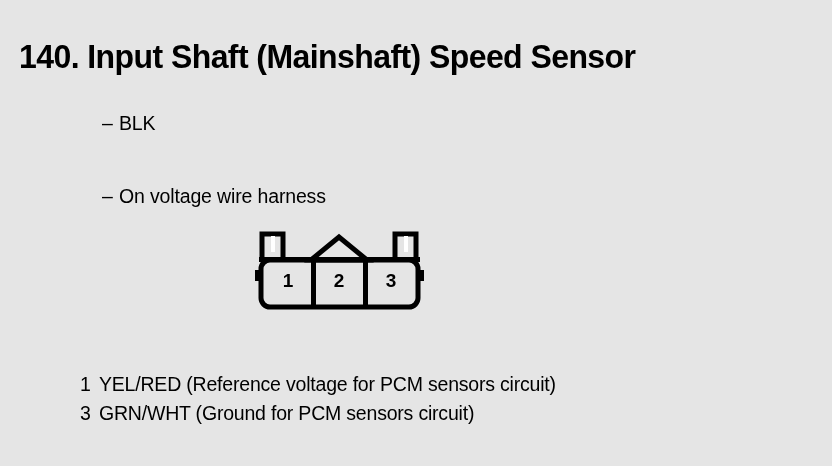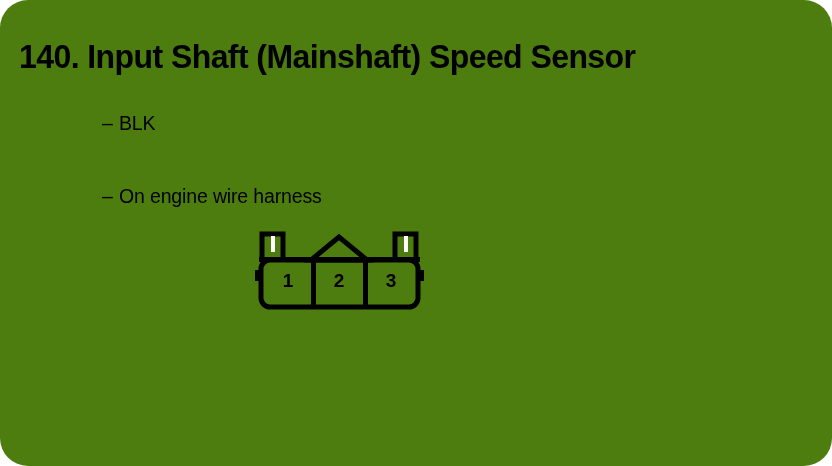--- a/index.html
+++ b/index.html
@@ -14,22 +14,21 @@
     position: relative;
     overflow: hidden;
     font-family: "Liberation Sans", sans-serif;
     color: #000000;
     -webkit-font-smoothing: none;
   }
 
   .page {
     position: absolute;
     inset: 0;
-    background: #4d7c0f;
-    border-radius: 28px;
+    background: #e5e5e5;
   }
 
   
   .title {
     position: absolute;
     left: 19px;
     top: 16px;
     font-size: 33px;
     line-height: 38px;
     font-weight: bold;
@@ -104,21 +103,21 @@
 </style>
 </head>
 <body>
 
 <div class="page">
 
   <h1 class="title">140. Input Shaft (Mainshaft) Speed Sensor</h1>
 
   <ul class="bullets">
     <li><span class="dash">–</span><span>BLK</span></li>
-    <li><span class="dash">–</span><span>On engine wire harness</span></li>
+    <li><span class="dash">–</span><span>On voltage wire harness</span></li>
   </ul>
 
   <div class="connector-wrap">
     <svg class="connector-svg" viewBox="0 0 210 95" xmlns="http://www.w3.org/2000/svg">
 
       <path d="M 61 38 L 89 15 L 117 38 Z" fill="none" stroke="#000000" stroke-width="5" stroke-linejoin="miter"></path>
 
       <path d="M 12 38 L 12 12 L 33 12 L 33 38" fill="none" stroke="#000000" stroke-width="5" stroke-linejoin="miter"></path>
       <rect x="21" y="14" width="4" height="16" fill="#ffffff"></rect>
 
@@ -135,15 +134,17 @@
       <rect x="61" y="38" width="5" height="47" fill="#000000"></rect>
       <rect x="113" y="38" width="5" height="47" fill="#000000"></rect>
 
       <text class="pin-number" x="38" y="65">1</text>
       <text class="pin-number" x="89" y="65">2</text>
       <text class="pin-number" x="141" y="65">3</text>
     </svg>
   </div>
 
   <div class="legend">
+    <div class="legend-row"><span class="legend-num">1</span><span class="legend-text">YEL/RED (Reference voltage for PCM sensors circuit)</span></div>
+    <div class="legend-row"><span class="legend-num">3</span><span class="legend-text">GRN/WHT (Ground for PCM sensors circuit)</span></div>
   </div>
 
 </div>
 
 </body></html>

